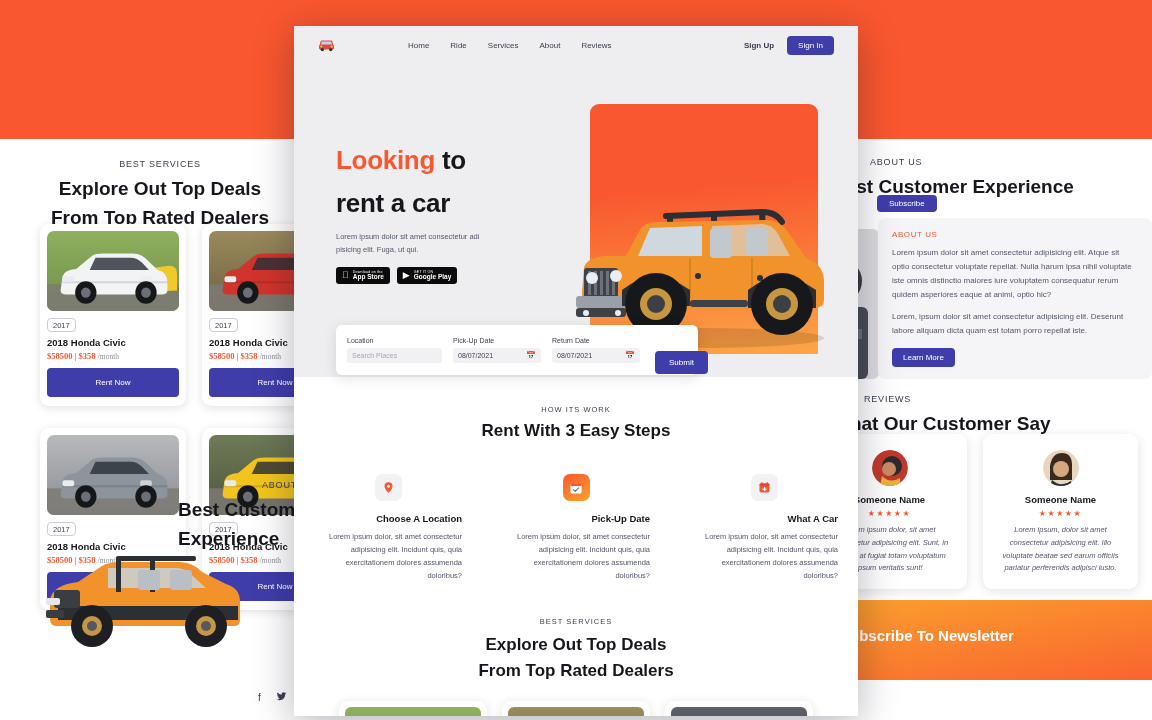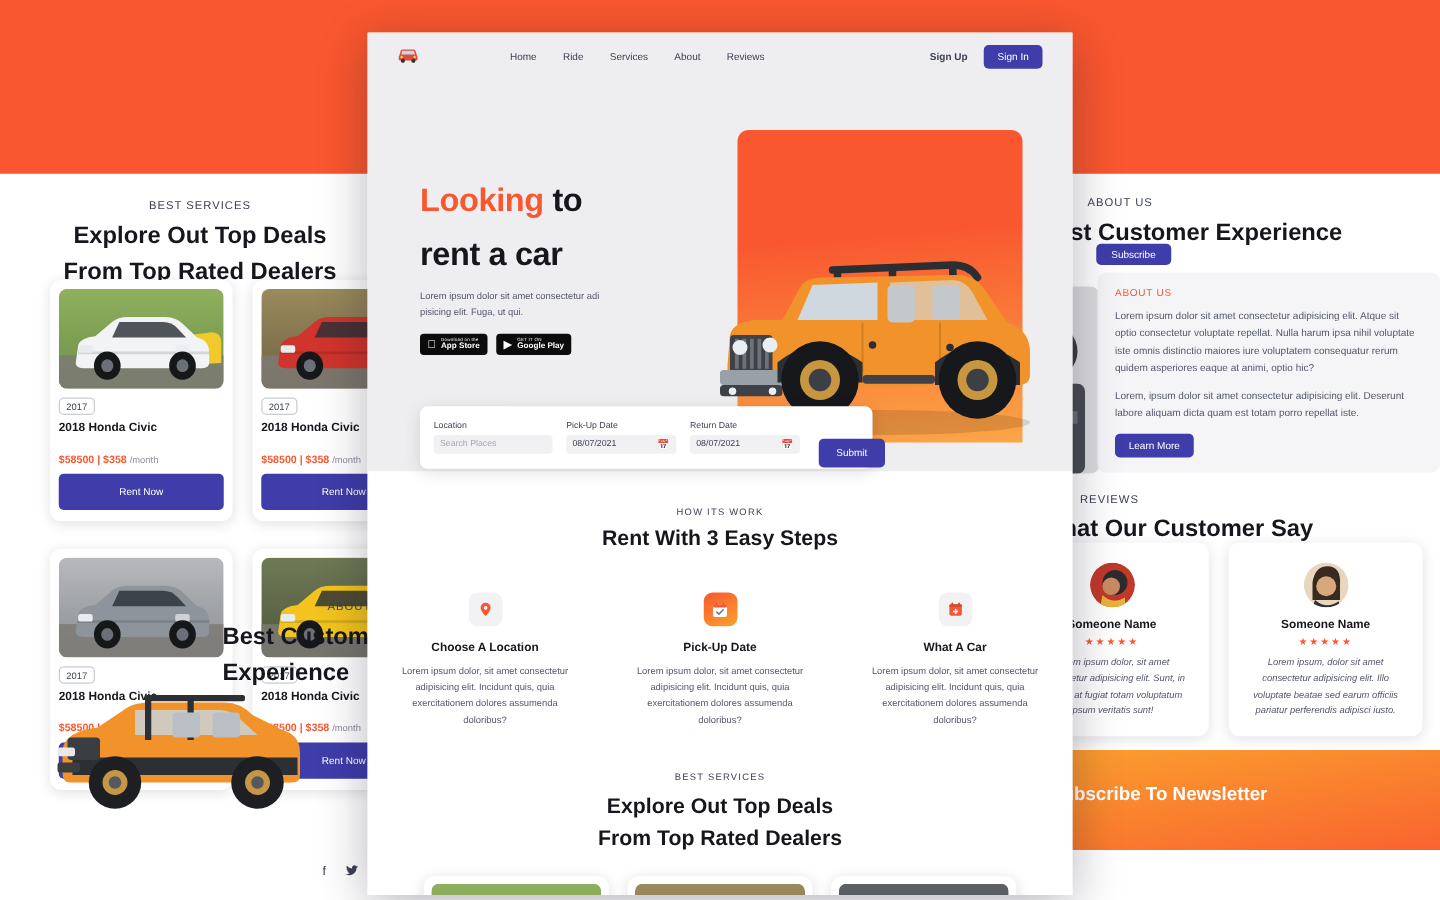--- a/index.html
+++ b/index.html
@@ -45,21 +45,21 @@
   .car-thumb {
     width: 132px; height: 80px; border-radius: 7px; overflow: hidden;
     display: block;
   }
   .car-thumb svg { display: block; }
   .badge-year {
     display: inline-block; border: 1px solid #c9ccd6; border-radius: 4px;
     font-size: 7.5px; color: #3d4152; padding: 1.5px 5px; margin: 7px 0 5px 0;
   }
   .car-name { font-size: 9.5px; font-weight: bold; color: #16171c; }
-  .car-price { font-size: 8.5px; color: #f9572f; font-weight: bold; margin-top: 14px; }
+  .car-price { font-size: 8.5px; color: #f9572f; font-weight: bold; margin-top: 3px; font-family: Liberation Serif, serif; }
   .car-price .per { color: #8a8d99; font-weight: normal; font-size: 7.5px; }
   .rent-btn {
     margin-top: 7px; width: 100%; height: 29px; background: #3f3daa;
     border-radius: 4px; color: #fff; font-size: 8px; border: 0;
     display: flex; align-items: center; justify-content: center;
     font-family: inherit; cursor: pointer;
   }
 
   
   .bg-left-about { position: absolute; left: 0; top: 480px; width: 330px; }
@@ -185,21 +185,21 @@
   .submit-btn {
     background: #3f3daa; color: #fff; border: 0; border-radius: 4px;
     font-size: 8px; padding: 7px 14px; font-family: inherit; cursor: pointer;
     margin-left: 4px; margin-top: 24px;
   }
 
   .steps-sec { padding-top: 28px; text-align: center; background: #fff; }
   .s-kicker { font-size: 7.5px; letter-spacing: 1px; color: #3d4152; }
   .s-title { font-size: 17px; font-weight: bold; color: #16171c; margin-top: 7px; }
   .steps-row { display: flex; justify-content: center; gap: 40px; margin-top: 33px; }
-  .step { width: 148px; text-align: center; }
+  .step { width: 148px; text-align: right; }
   .step-ico {
     width: 27px; height: 27px; border-radius: 7px; background: #f2f2f5;
     margin: 0 auto 12px auto; display: flex; align-items: center; justify-content: center;
   }
   .step-ico.accent { background: linear-gradient(150deg,#f9572f,#fba32e); }
   .step-name { font-size: 9.5px; font-weight: bold; color: #16171c; }
   .step-p { font-size: 7.5px; line-height: 1.72; color: #53566a; margin-top: 7px; }
 
   .deals-sec { text-align: center; padding-top: 34px; background: #fff; }
   .d-kicker { font-size: 7.5px; letter-spacing: 1px; color: #3d4152; }

